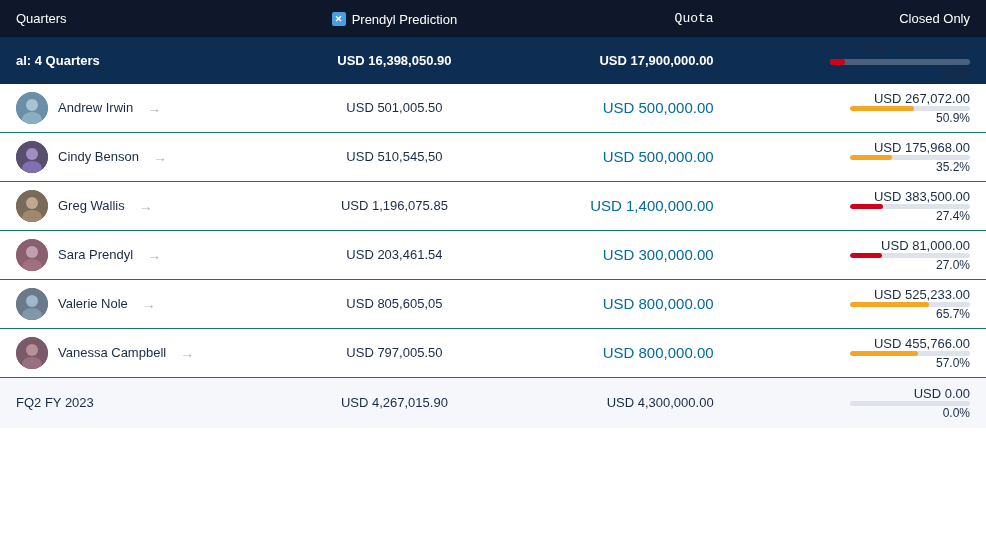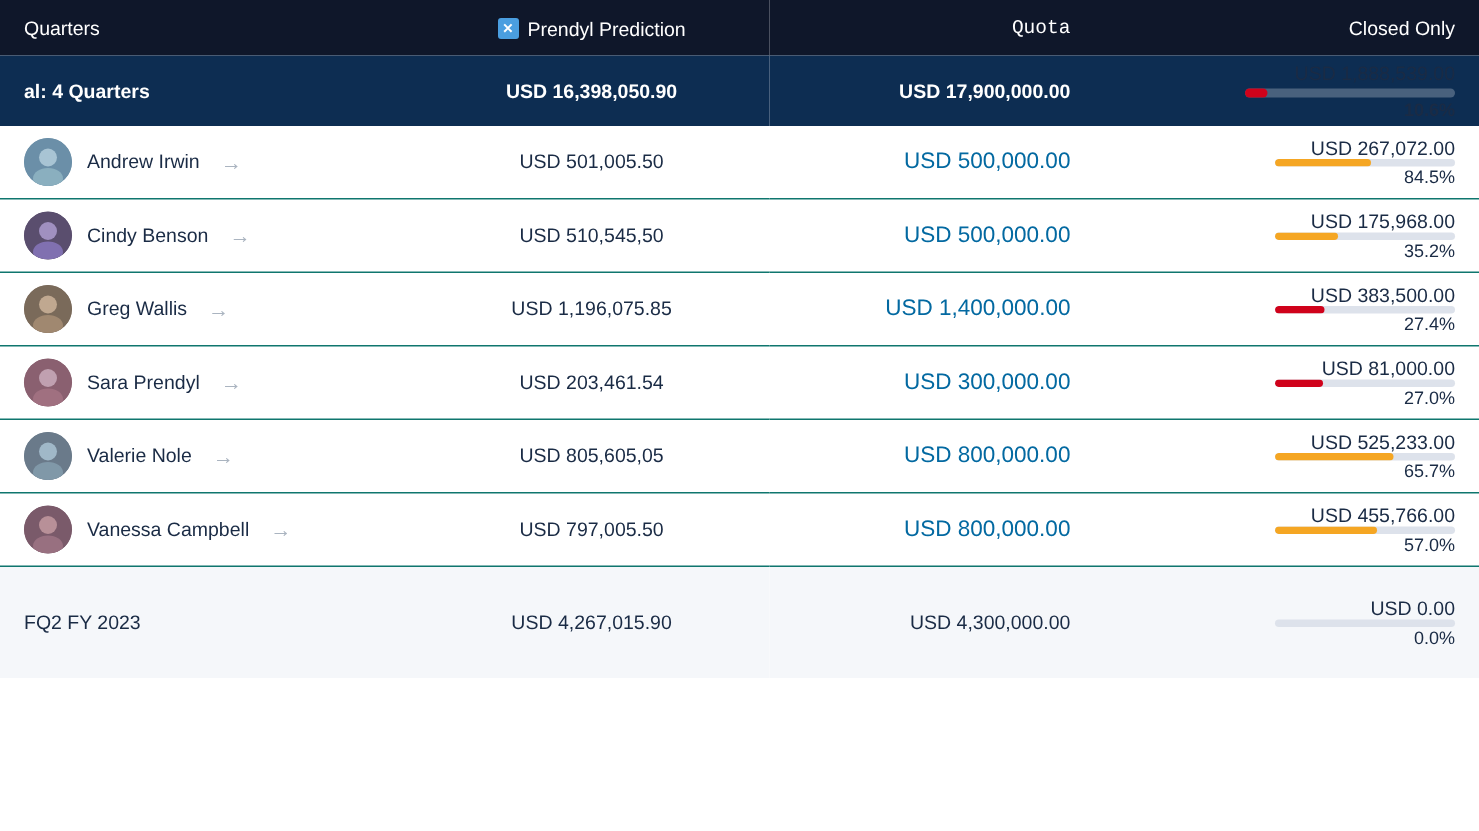--- a/index.html
+++ b/index.html
@@ -268,21 +268,21 @@
           <span>USD 500,000.00</span>
         </td>
         <td class="closed-cell">
           <div class="closed-inner">
             <div class="closed-val">USD 267,072.00</div>
             <div class="bar-row">
               <div class="bar-wrap">
                   <div class="bar-fill-inner bar-orange" style="width:53.4%;"></div>
                 </div>
             </div>
-            <div class="closed-pct">84.5%</div>
+            <div class="closed-pct">50.9%</div>
           </div>
         </td>
       </tr>
 
       <tr class="person-row">
         <td>
           <div class="person-cell">
             <div class="avatar avatar-cindy">
               <svg width="32" height="32" viewBox="0 0 32 32">
                   <circle cx="16" cy="16" r="16" fill="#5a4e6e"></circle>
@@ -448,21 +448,21 @@
       <tr class="fq2-row">
         <td>
           <span>FQ2 FY 2023</span>
         </td>
         <td style="text-align:center;">
           <span>USD 4,267,015.90</span>
         </td>
         <td style="text-align:right;">
           <span>USD 4,300,000.00</span>
         </td>
-        <td style="padding:16px 16px;">
+        <td style="padding:4px 16px;">
           <div class="closed-inner">
             <div class="closed-val">USD 0.00</div>
             <div class="bar-row">
               <div class="bar-wrap">
                 <div class="bar-fill-inner bar-gray" style="width:0%;"></div>
               </div>
             </div>
             <div class="closed-pct">0.0%</div>
           </div>
         </td>

